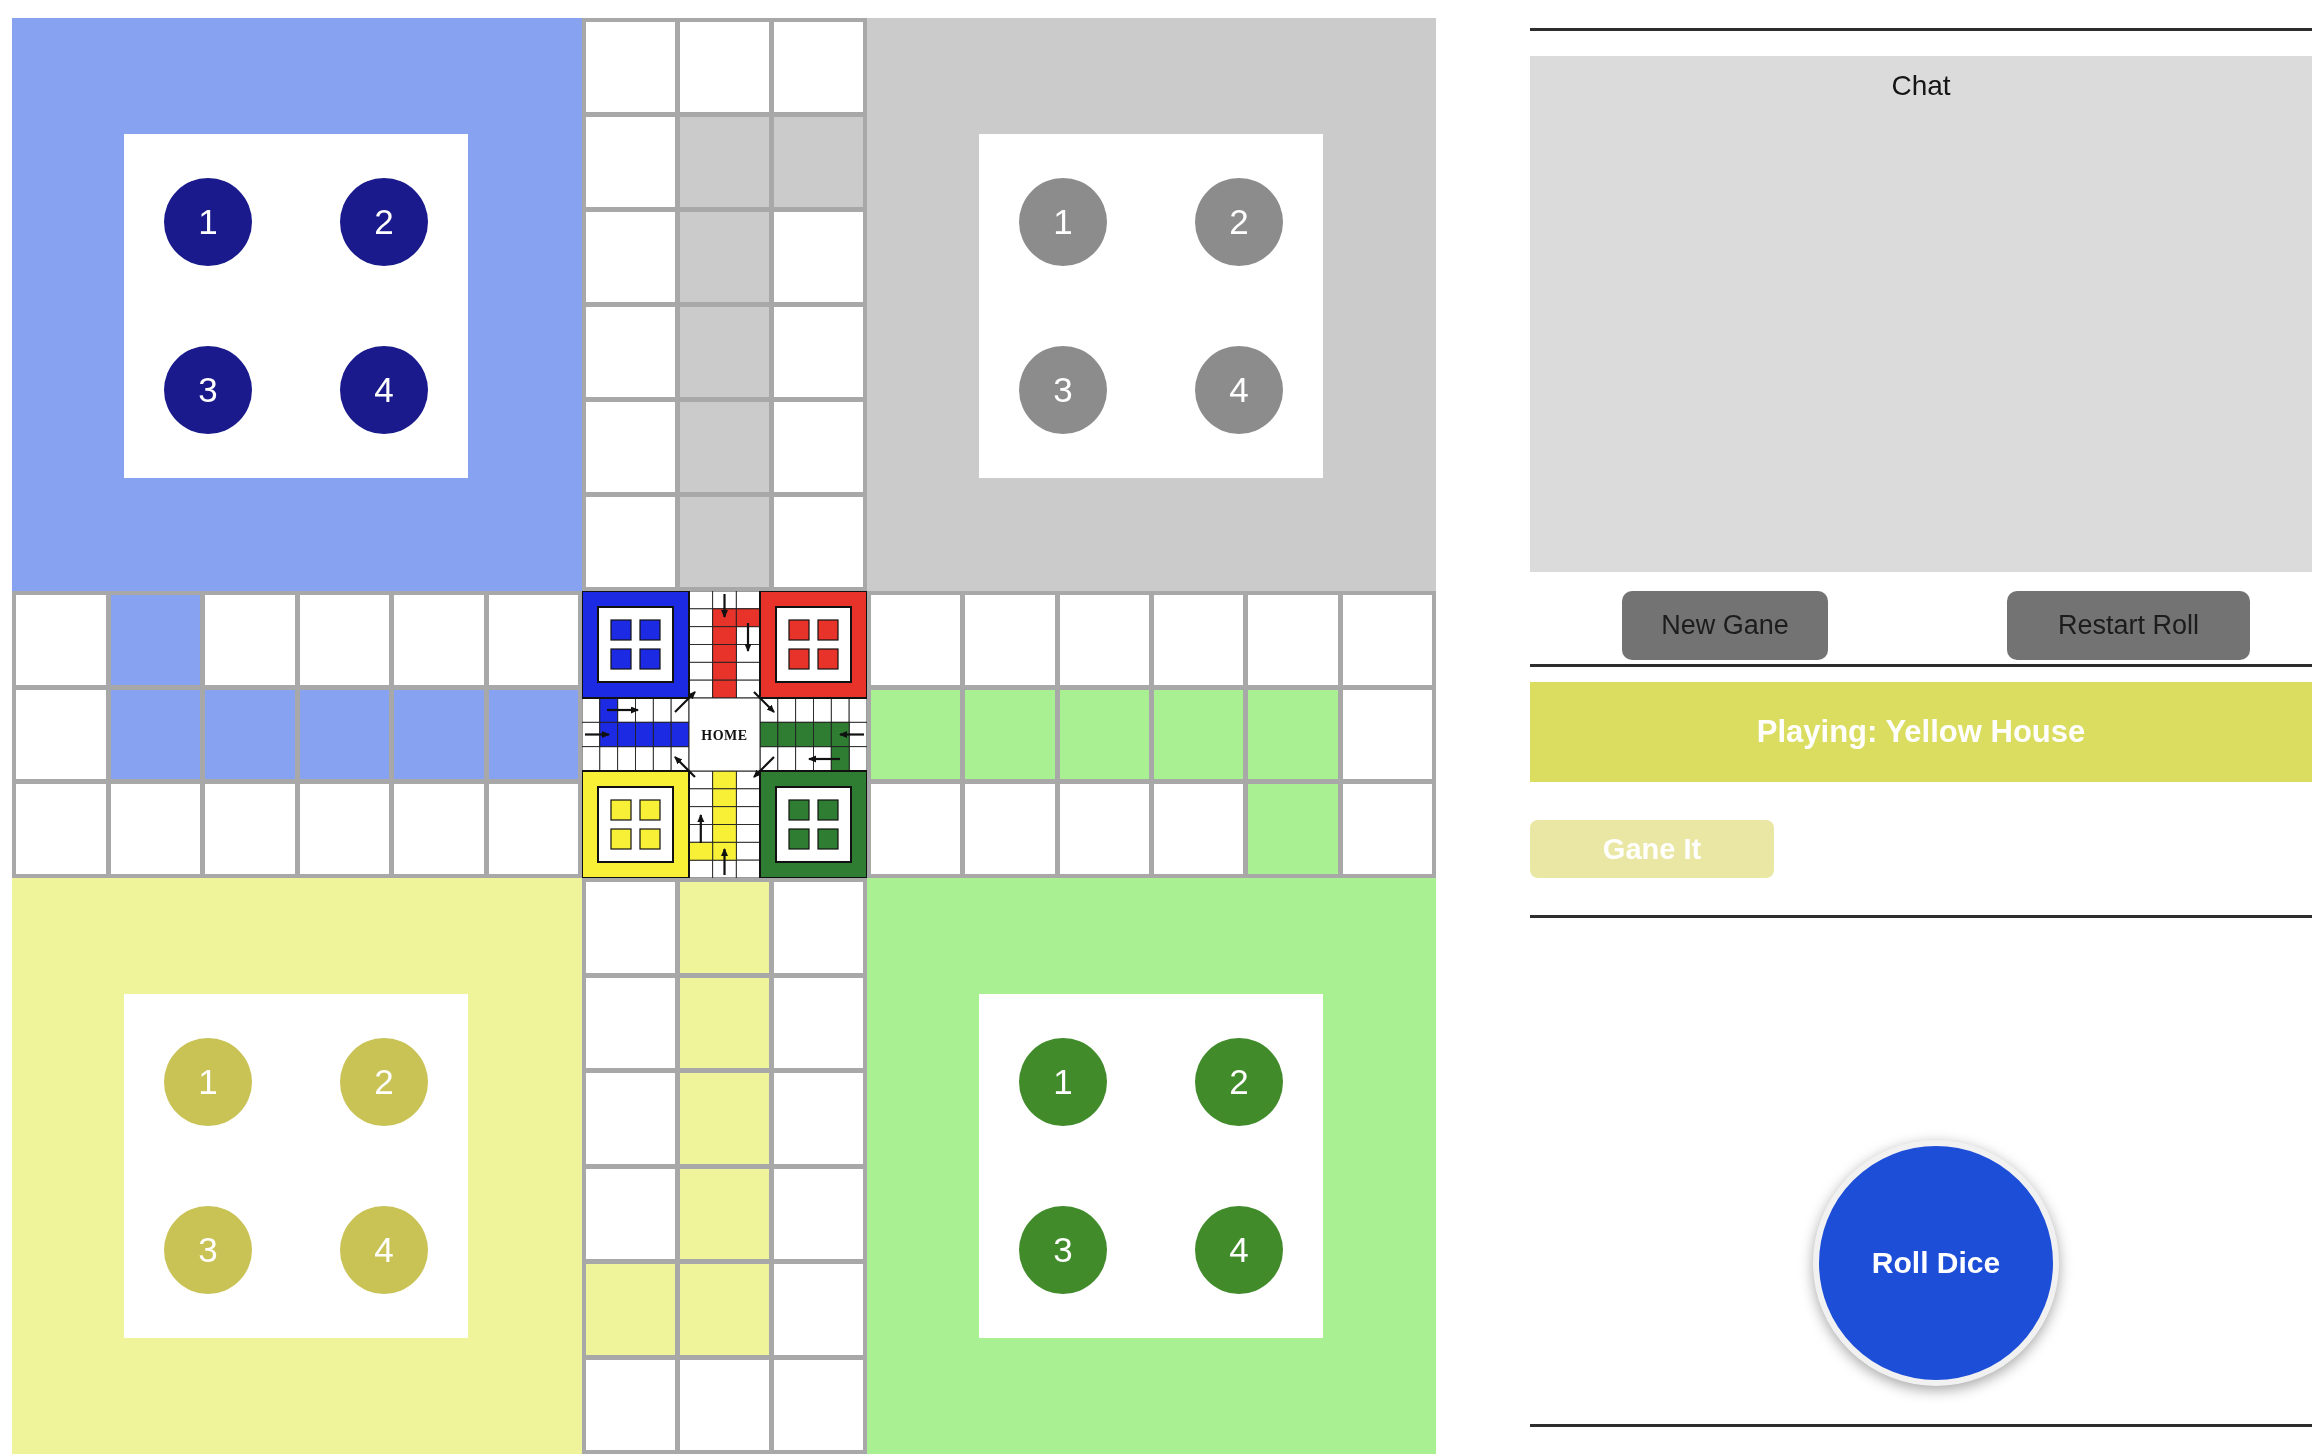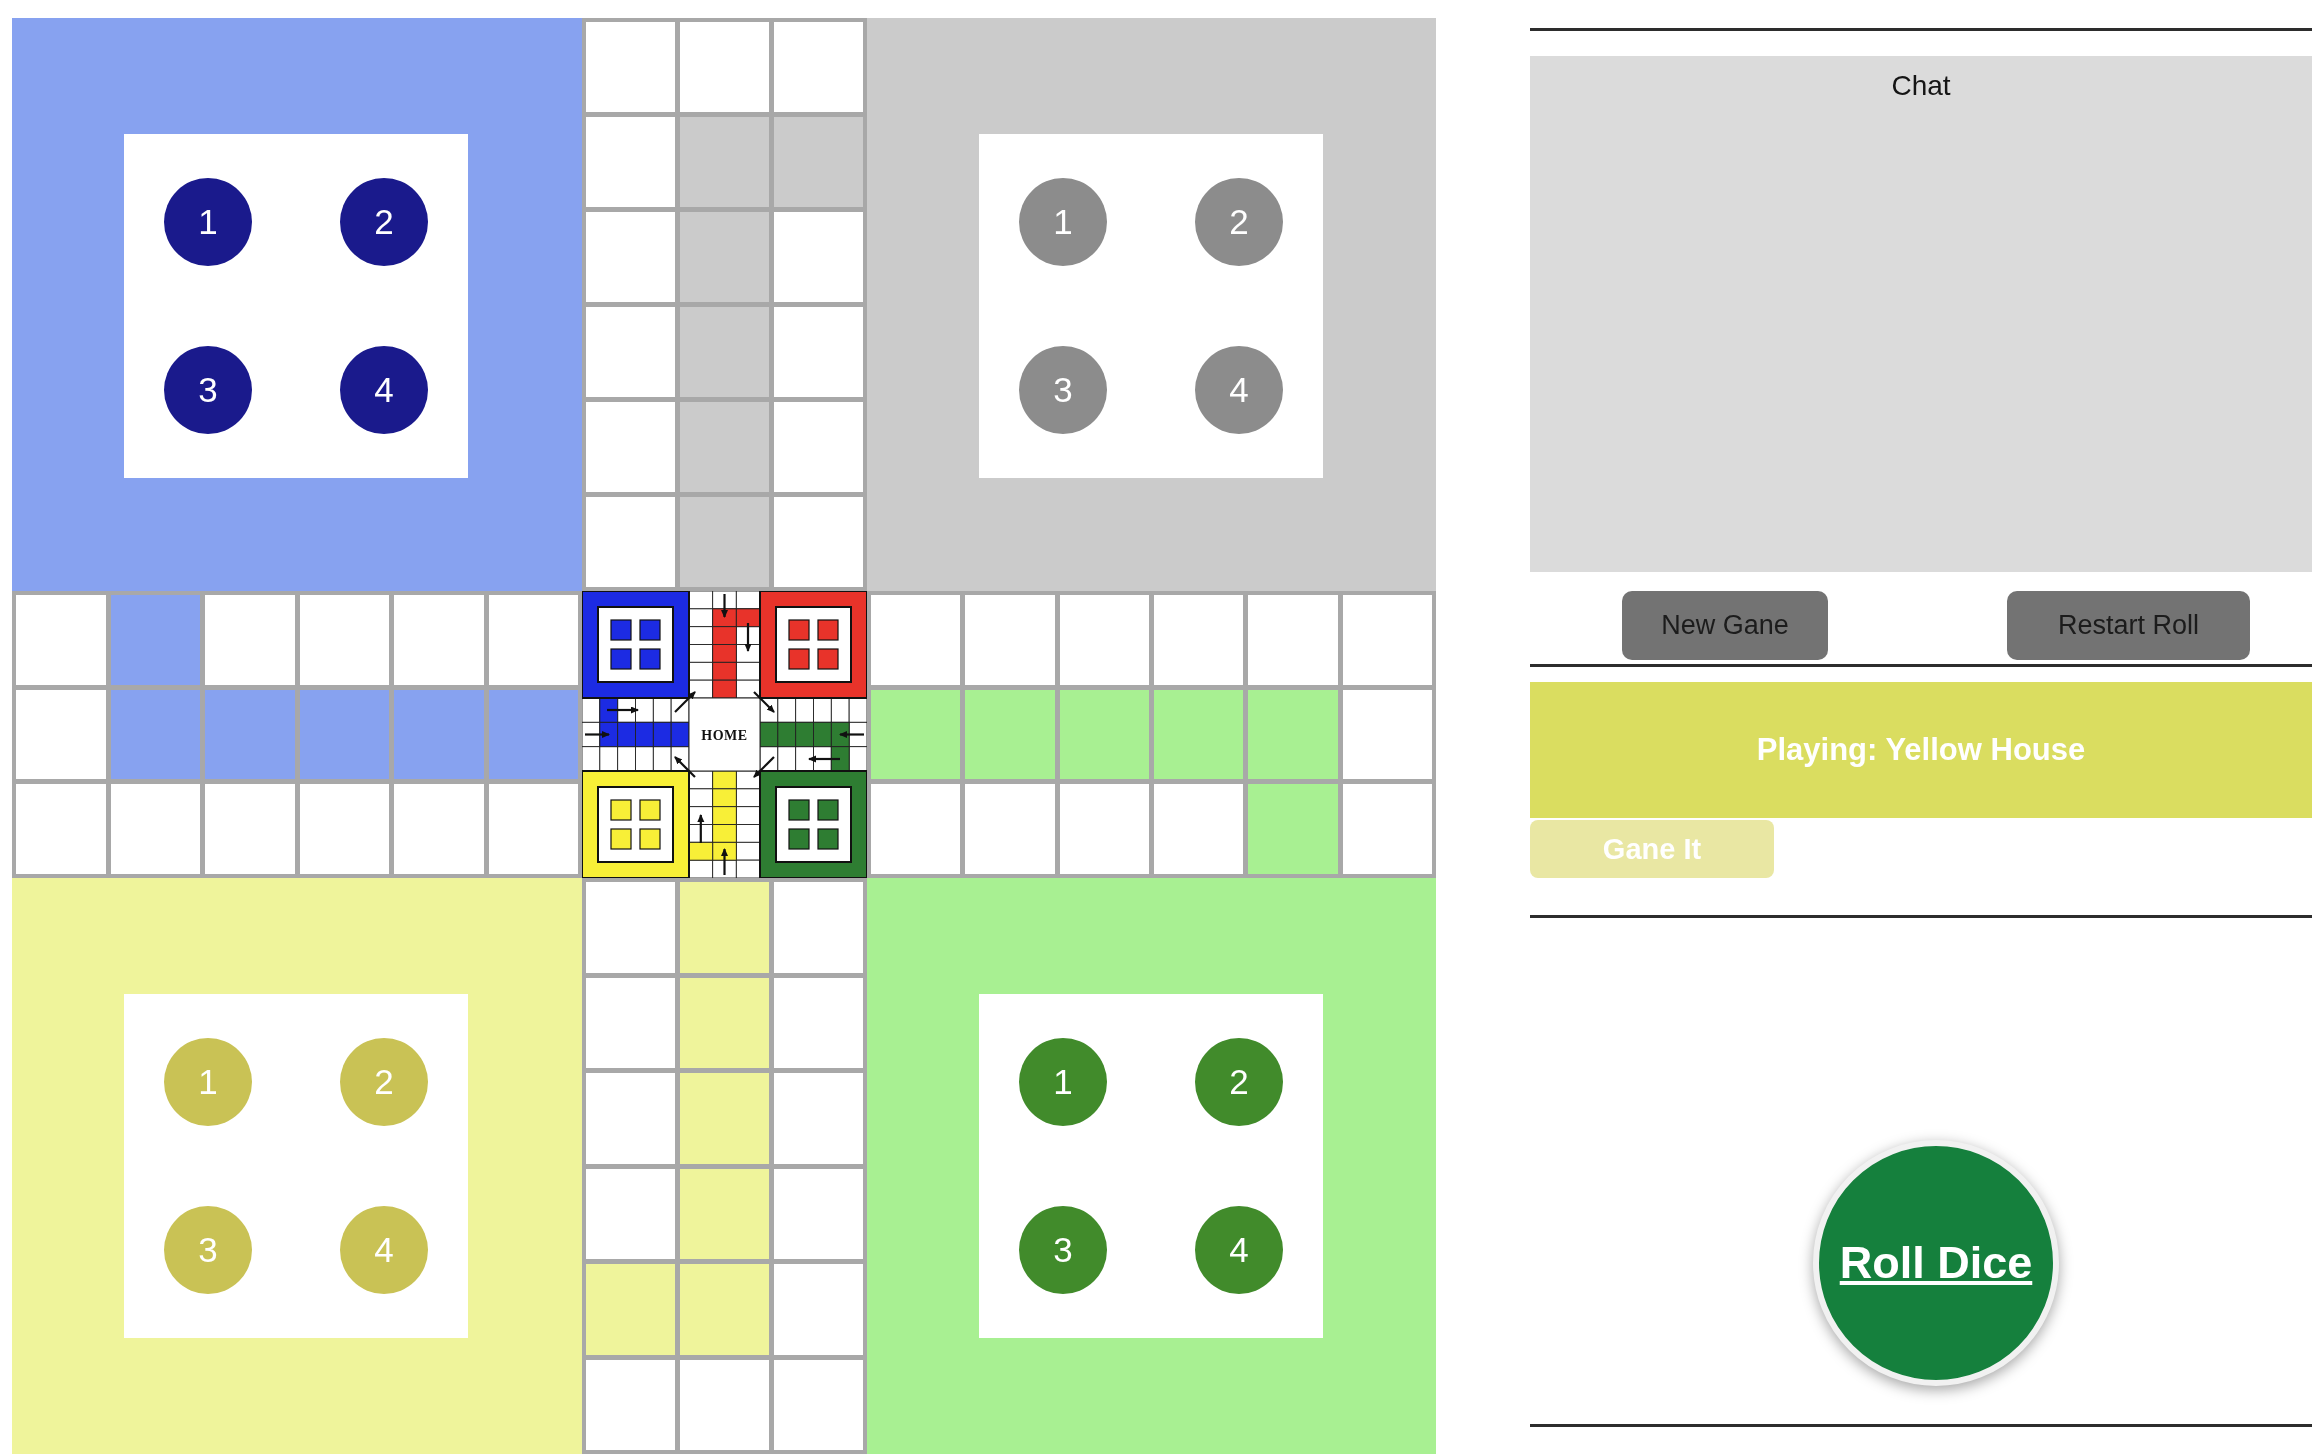--- a/index.html
+++ b/index.html
@@ -32,27 +32,27 @@
   
   .panel{position:absolute;left:1530px;top:0;width:782px;height:1454px;background:#fff;}
   .hline{position:absolute;left:0;width:100%;height:3px;background:#2d2d2d;}
   .l1{top:28px;} .l2{top:664px;} .l3{top:915px;} .l4{top:1424px;}
   .chat{position:absolute;left:0;top:56px;width:100%;height:516px;background:#DBDBDB;}
   .chat-title{margin-top:14px;text-align:center;font-size:28px;color:#151515;}
   .btn{position:absolute;border:none;border-radius:10px;background:#737373;color:#1c1c1c;
        font-size:27px;font-family:inherit;cursor:pointer;}
   .btn-new{left:92px;top:591px;width:206px;height:69px;}
   .btn-restart{left:477px;top:591px;width:243px;height:69px;}
-  .status-banner{position:absolute;left:0;top:682px;width:100%;height:136px;background:#DADD60;
+  .status-banner{position:absolute;left:0;top:682px;width:100%;height:100px;background:#DADD60;
        color:#fff;font-size:31px;font-weight:bold;display:flex;align-items:center;justify-content:center;}
   .play-it{position:absolute;left:0;top:820px;width:244px;height:58px;background:#E9E7A3;border:none;
        border-radius:8px;color:#fff;font-weight:bold;font-size:29px;font-family:inherit;cursor:pointer;}
   .roll-dice{position:absolute;left:283px;top:1140px;width:246px;height:246px;border-radius:50%;
-       background:#15803d;border:6px solid #F1F1F1;box-shadow:0 4px 14px rgba(0,0,0,0.35);
-       color:#fff;font-weight:bold;font-size:45px;font-family:inherit;cursor:pointer;text-decoration:underline;}
+       background:#1d4ed8;border:6px solid #F1F1F1;box-shadow:0 4px 14px rgba(0,0,0,0.35);
+       color:#fff;font-weight:bold;font-size:30px;font-family:inherit;cursor:pointer;}
 </style>
 </head>
 <body>
 
 <div class="stage">
 
   <div class="board">
 
     <div class="quadrant q-blue">
       <div class="qbox">

